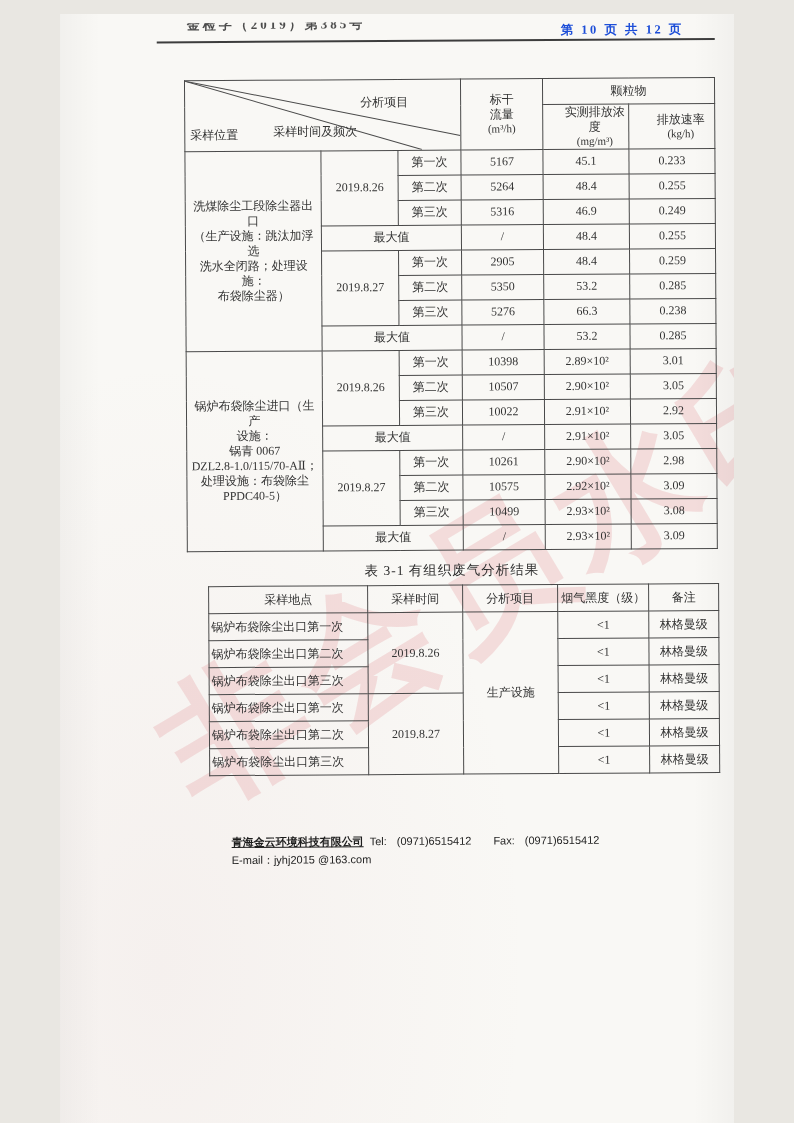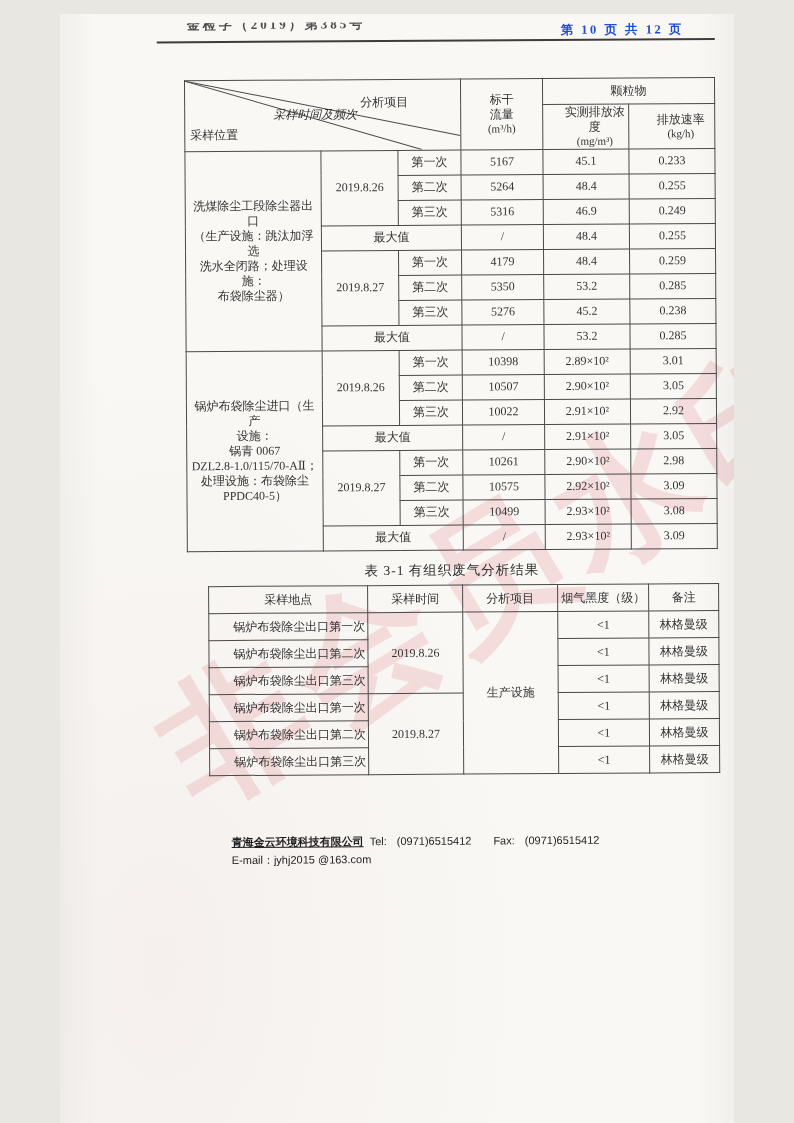--- a/index.html
+++ b/index.html
@@ -33,27 +33,27 @@
   .t1 .hr1 td{height:25px;}
   .t1 .hr2 td{height:37px;padding-left:20px;}
   .t1 .dr td{height:24px;}
   .unit{font-size:11px;}
   .preline{white-space:pre-line;}
   
   .corner{position:relative;padding:0;}
   .corner svg{position:absolute;left:0;top:0;width:100%;height:100%;}
   .corner .lab{position:absolute;font-size:12px;white-space:nowrap;}
   .lab-top{right:52px;top:15px;}
-  .lab-mid{left:88px;bottom:28px;font-style:italic;}
+  .lab-mid{left:88px;bottom:11px;}
   .lab-bot{left:5px;bottom:8px;}
   .t2-title{position:absolute;left:127px;top:548px;width:530px;text-align:center;
             font-size:13.5px;letter-spacing:1px;color:#303030;}
   .t2{position:absolute;left:148px;top:571px;width:510px;}
   .t2 td{height:26px;text-align:center;}
-  .t2 .loc{text-align:right;}
+  .t2 .loc{text-align:left;}
   
   .footer{position:absolute;left:170px;top:819px;
           font-family:"Liberation Sans","DejaVu Sans",sans-serif;
           font-size:11px;color:#1d1d1d;line-height:17px;}
   .footer .company{font-weight:bold;text-decoration:underline;font-family:Liberation Mono, monospace;}
   .footer .lab{margin-left:6px;}
   .footer .val{margin-left:10px;}
   .footer .fax-lab{margin-left:22px;}
   .pageno{position:absolute;left:703px;top:1041px;z-index:1;
           font-family:Liberation Mono, monospace;font-size:12px;color:#be185d;}
@@ -136,34 +136,34 @@
       </tr>
       <tr class="dr">
         <td colspan="2">最大值</td>
         <td>/</td>
         <td>48.4</td>
         <td>0.255</td>
       </tr>
       <tr class="dr">
         <td rowspan="3">2019.8.27</td>
         <td>第一次</td>
-        <td>4179</td>
+        <td>2905</td>
         <td>48.4</td>
         <td>0.259</td>
       </tr>
       <tr class="dr">
         <td>第二次</td>
         <td>5350</td>
         <td>53.2</td>
         <td>0.285</td>
       </tr>
       <tr class="dr">
         <td>第三次</td>
         <td>5276</td>
-        <td>45.2</td>
+        <td>66.3</td>
         <td>0.238</td>
       </tr>
       <tr class="dr">
         <td colspan="2">最大值</td>
         <td>/</td>
         <td>53.2</td>
         <td>0.285</td>
       </tr>
 
       <tr class="dr">

